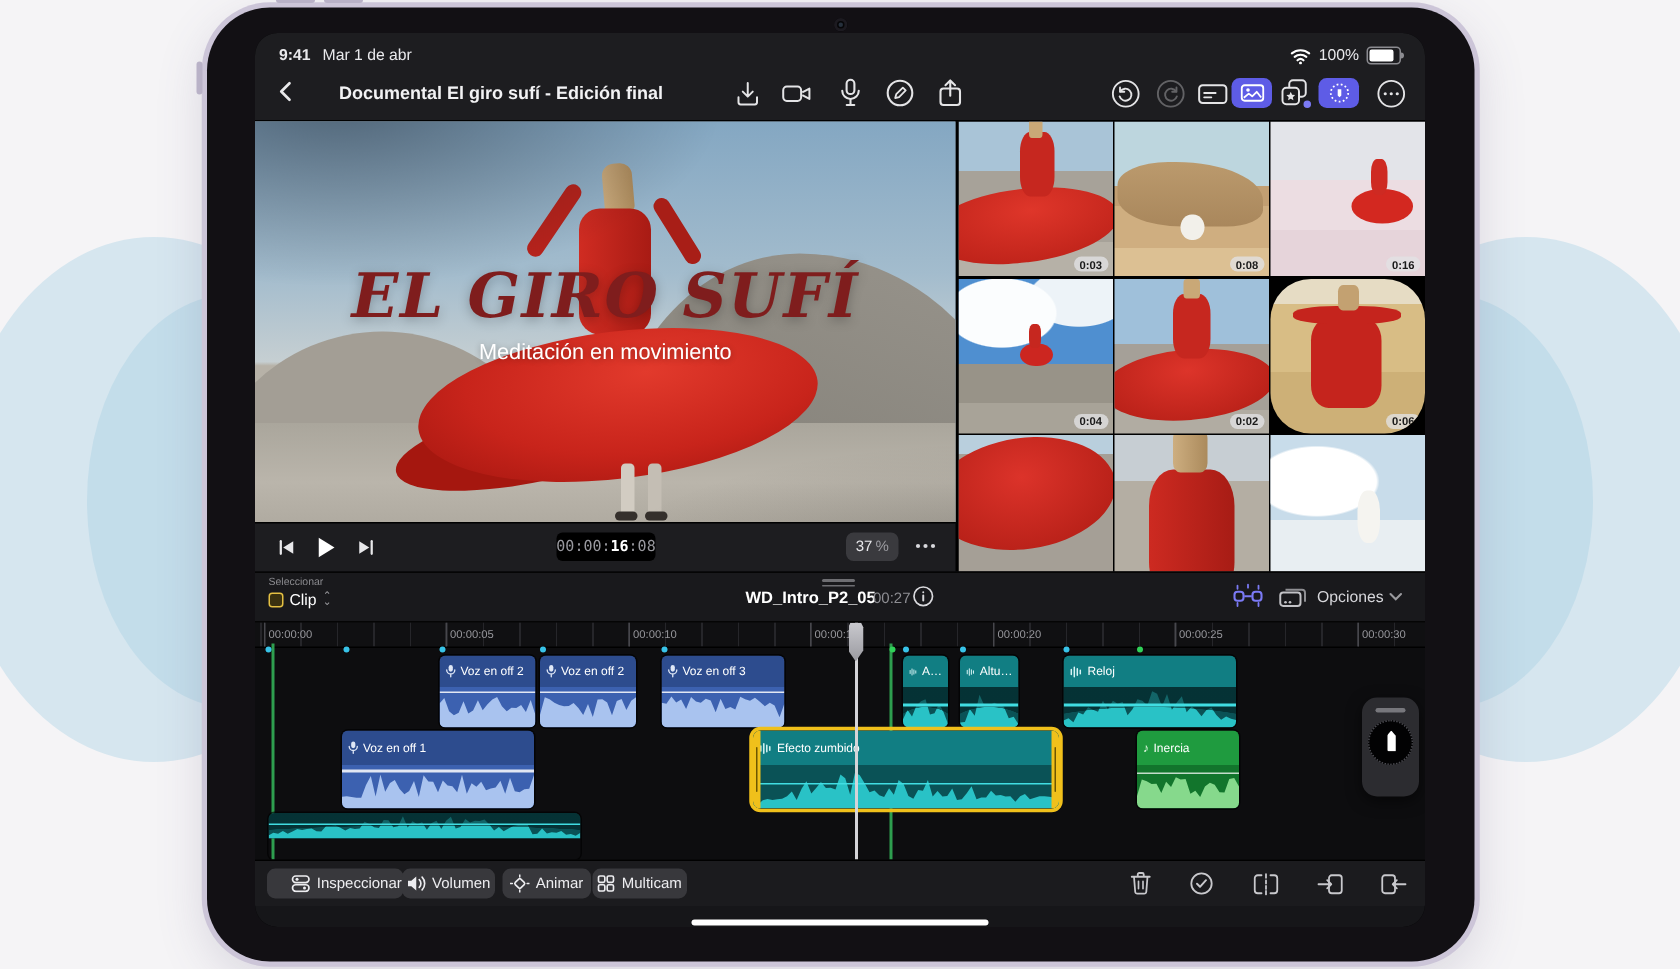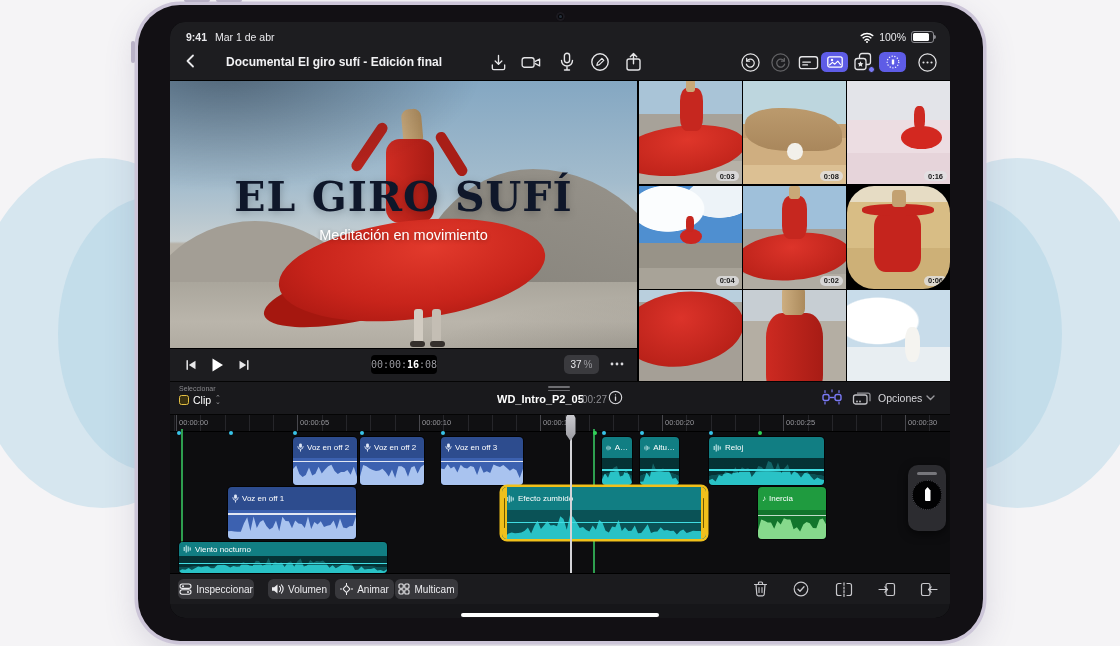--- a/index.html
+++ b/index.html
@@ -64,22 +64,22 @@
   .dv-torso{left:66px;top:36px;width:48px;height:84px;background:linear-gradient(90deg,#d02c22,#a81b14);border-radius:14px;}
   .dv-skirt{left:-42px;top:118px;width:268px;height:98px;background:radial-gradient(ellipse at 58% 30%,#e23a2c 0%,#c8241b 55%,#9d130d 100%);
             border-radius:50%;transform:rotate(-7deg);}
   .dv-skirt2{left:-58px;top:166px;width:190px;height:52px;background:#a5170f;border-radius:50%;transform:rotate(-12deg);}
   .dv-leg1{left:94px;top:206px;width:9px;height:36px;background:#d2ccc2;border-radius:3px;}
   .dv-leg2{left:112px;top:206px;width:9px;height:36px;background:#c4beb4;border-radius:3px;}
   .dv-shoe1{left:90px;top:238px;width:15px;height:6px;background:#35302c;border-radius:3px;}
   .dv-shoe2{left:110px;top:238px;width:15px;height:6px;background:#35302c;border-radius:3px;}
   .vig{position:absolute;inset:0;background:radial-gradient(130% 110% at 12% -5%,rgba(10,10,16,.42),transparent 42%),
        radial-gradient(120% 60% at 110% 110%,rgba(20,18,14,.18),transparent 50%);}
-  .vtitle{position:absolute;left:0;right:0;top:92px;text-align:center;color:#0f172a;
-          font-family:"DejaVu Serif",serif;font-weight:bold;font-size:41px;letter-spacing:1px;
+  .vtitle{position:absolute;left:0;right:0;top:92px;text-align:center;color:#7f1d1d;
+          font-family:"DejaVu Serif",serif;font-style:italic;font-weight:bold;font-size:41px;letter-spacing:1px;
           text-shadow:0 2px 8px rgba(0,0,0,.25);}
   .vsub{position:absolute;left:0;right:0;top:146px;text-align:center;color:#fff;font-size:14.5px;text-shadow:0 1px 4px rgba(0,0,0,.3);}
 
   
   .playback{position:relative;height:32px;background:#1d1d20;border-top:1px solid #000;}
   .playback .ic{position:absolute;top:7px;width:18px;height:18px;display:flex;align-items:center;justify-content:center;}
   .tc-pill{position:absolute;left:201px;top:6px;width:66px;height:19px;background:#000;border-radius:4px;
            display:flex;align-items:center;justify-content:center;font-family:"DejaVu Sans Mono",monospace;font-size:10px;}
   .tc-dim{color:#98989e;} .tc-main{color:#fff;font-weight:bold;}
   .zoom-pill{position:absolute;left:394px;top:6px;width:35px;height:19px;background:#3a3a3e;border-radius:5px;
@@ -642,26 +642,20 @@
               <span>Inercia</span>
             </div>
             <div class="wv" style="height: 29px;">
               <svg viewBox="0 0 68 29" preserveAspectRatio="none">
                 <path d="M0,29 L0.0,20.6 L3.2,9.6 L6.5,10.8 L9.7,12.6 L13.0,12.5 L16.2,18.7 L19.4,11.1 L22.7,14.6 L25.9,8.2 L29.1,9.6 L32.4,9.4 L35.6,19.2 L38.9,17.2 L42.1,21.4 L45.3,14.4 L48.6,11.9 L51.8,13.2 L55.0,18.1 L58.3,18.3 L61.5,9.4 L64.8,8.6 L68.0,14.3 L68,29 Z" fill="#86d98c"></path>
               </svg>
               <div class="vol"></div>
             </div>
           </div>
           <div class="clip teal" style="left: 9px; top: 127px; width: 208px; height: 31px;">
-            <div class="hd" style="height: 14px;">
-              <svg width="9" height="8" viewBox="0 0 9 8">
-                <path d="M1.2 2.4v3.2M3.2 .8v6.4M5.2 1.8v4.4M7.2 2.8v2.4" stroke="#d8f4f5" stroke-width="1" stroke-linecap="round"></path>
-              </svg>
-              <span>Viento nocturno</span>
-            </div>
             <div class="wv" style="height: 17px;">
               <svg viewBox="0 0 208 17" preserveAspectRatio="none">
                 <path d="M0,17 L0.0,15.0 L3.2,13.2 L6.4,13.8 L9.6,12.0 L12.8,13.9 L16.0,12.3 L19.2,10.6 L22.4,11.3 L25.6,10.6 L28.8,10.3 L32.0,12.2 L35.2,12.3 L38.4,8.7 L41.6,8.7 L44.8,8.4 L48.0,9.8 L51.2,11.6 L54.4,10.0 L57.6,10.7 L60.8,10.4 L64.0,5.9 L67.2,7.4 L70.4,9.5 L73.6,10.0 L76.8,4.7 L80.0,4.9 L83.2,9.5 L86.4,8.8 L89.6,2.1 L92.8,9.6 L96.0,5.5 L99.2,7.5 L102.4,6.2 L105.6,11.1 L108.8,6.6 L112.0,5.2 L115.2,10.7 L118.4,5.2 L121.6,2.5 L124.8,10.4 L128.0,9.4 L131.2,4.0 L134.4,6.4 L137.6,5.1 L140.8,5.4 L144.0,4.4 L147.2,7.6 L150.4,11.7 L153.6,9.3 L156.8,12.2 L160.0,10.4 L163.2,8.6 L166.4,8.0 L169.6,7.7 L172.8,7.8 L176.0,14.1 L179.2,13.8 L182.4,10.4 L185.6,13.6 L188.8,12.9 L192.0,13.1 L195.2,12.0 L198.4,14.5 L201.6,14.0 L204.8,15.2 L208.0,13.2 L208,17 Z" fill="#29c2c6"></path>
               </svg>
               <div class="fade"></div>
               <div class="vol"></div>
             </div>
           </div>
           <div class="playhead" style="left: 400px;">
             <div class="ph-handle"></div>
@@ -692,21 +686,21 @@
               <rect x="8" y="1.5" width="8.5" height="12" rx="1.8" stroke="#c8c8cc" stroke-width="1.2" fill="none"></rect>
               <path d="M1 7.5h8.5M6.8 4.8l2.7 2.7-2.7 2.7" stroke="#c8c8cc" stroke-width="1.2" fill="none" stroke-linecap="round" stroke-linejoin="round"></path>
             </svg>
         </span>
         <span class="ric" style="left:750px">
           <svg width="18" height="15" viewBox="0 0 18 15">
               <rect x="1.5" y="1.5" width="8.5" height="12" rx="1.8" stroke="#c8c8cc" stroke-width="1.2" fill="none"></rect>
               <path d="M17 7.5H8.5M11.2 4.8 8.5 7.5l2.7 2.7" stroke="#c8c8cc" stroke-width="1.2" fill="none" stroke-linecap="round" stroke-linejoin="round"></path>
             </svg>
         </span>
-      <div class="fbtnbar" style="left: 8px; width: 76px;">
+      <div class="fbtnbar" style="left: 8px; width: 76px; padding-left: 15px;">
             <span>
               <svg width="13" height="12" viewBox="0 0 13 12">
                 <rect x="1" y="1" width="11" height="4.4" rx="2.2" stroke="#ededf0" stroke-width="1.1" fill="none"></rect>
                 <rect x="1" y="6.8" width="11" height="4.4" rx="2.2" stroke="#ededf0" stroke-width="1.1" fill="none"></rect>
                 <circle cx="4" cy="3.2" r="1" fill="#ededf0"></circle>
                 <circle cx="9" cy="9" r="1" fill="#ededf0"></circle>
               </svg>
             </span>
             <span>Inspeccionar</span>
           </div>

